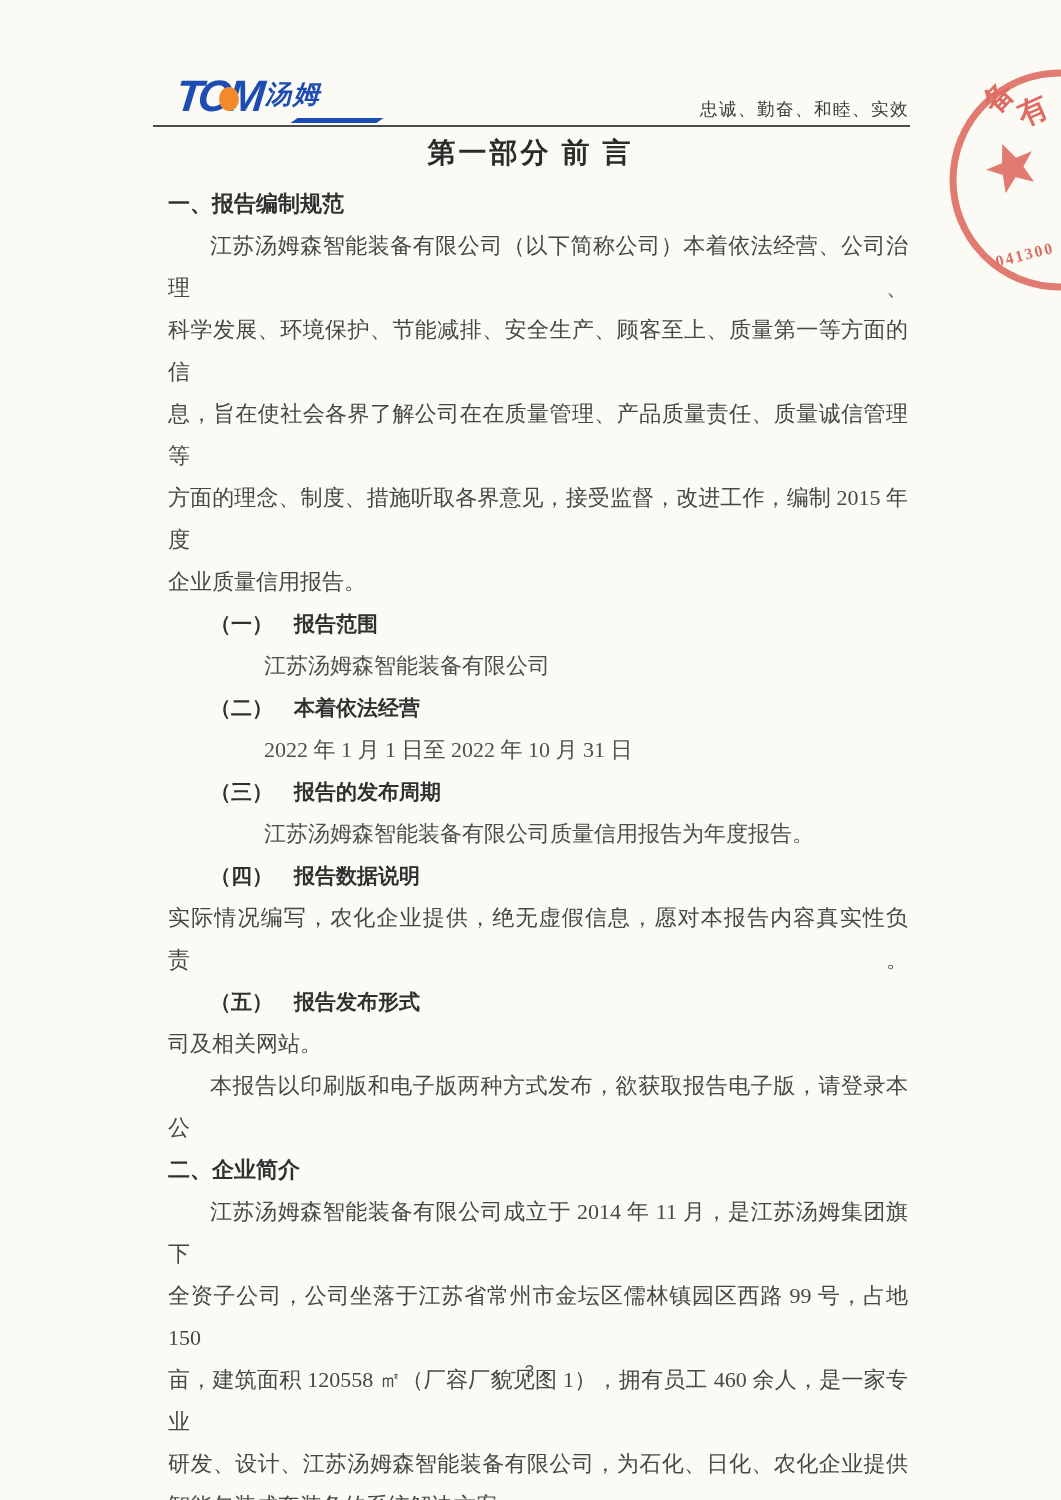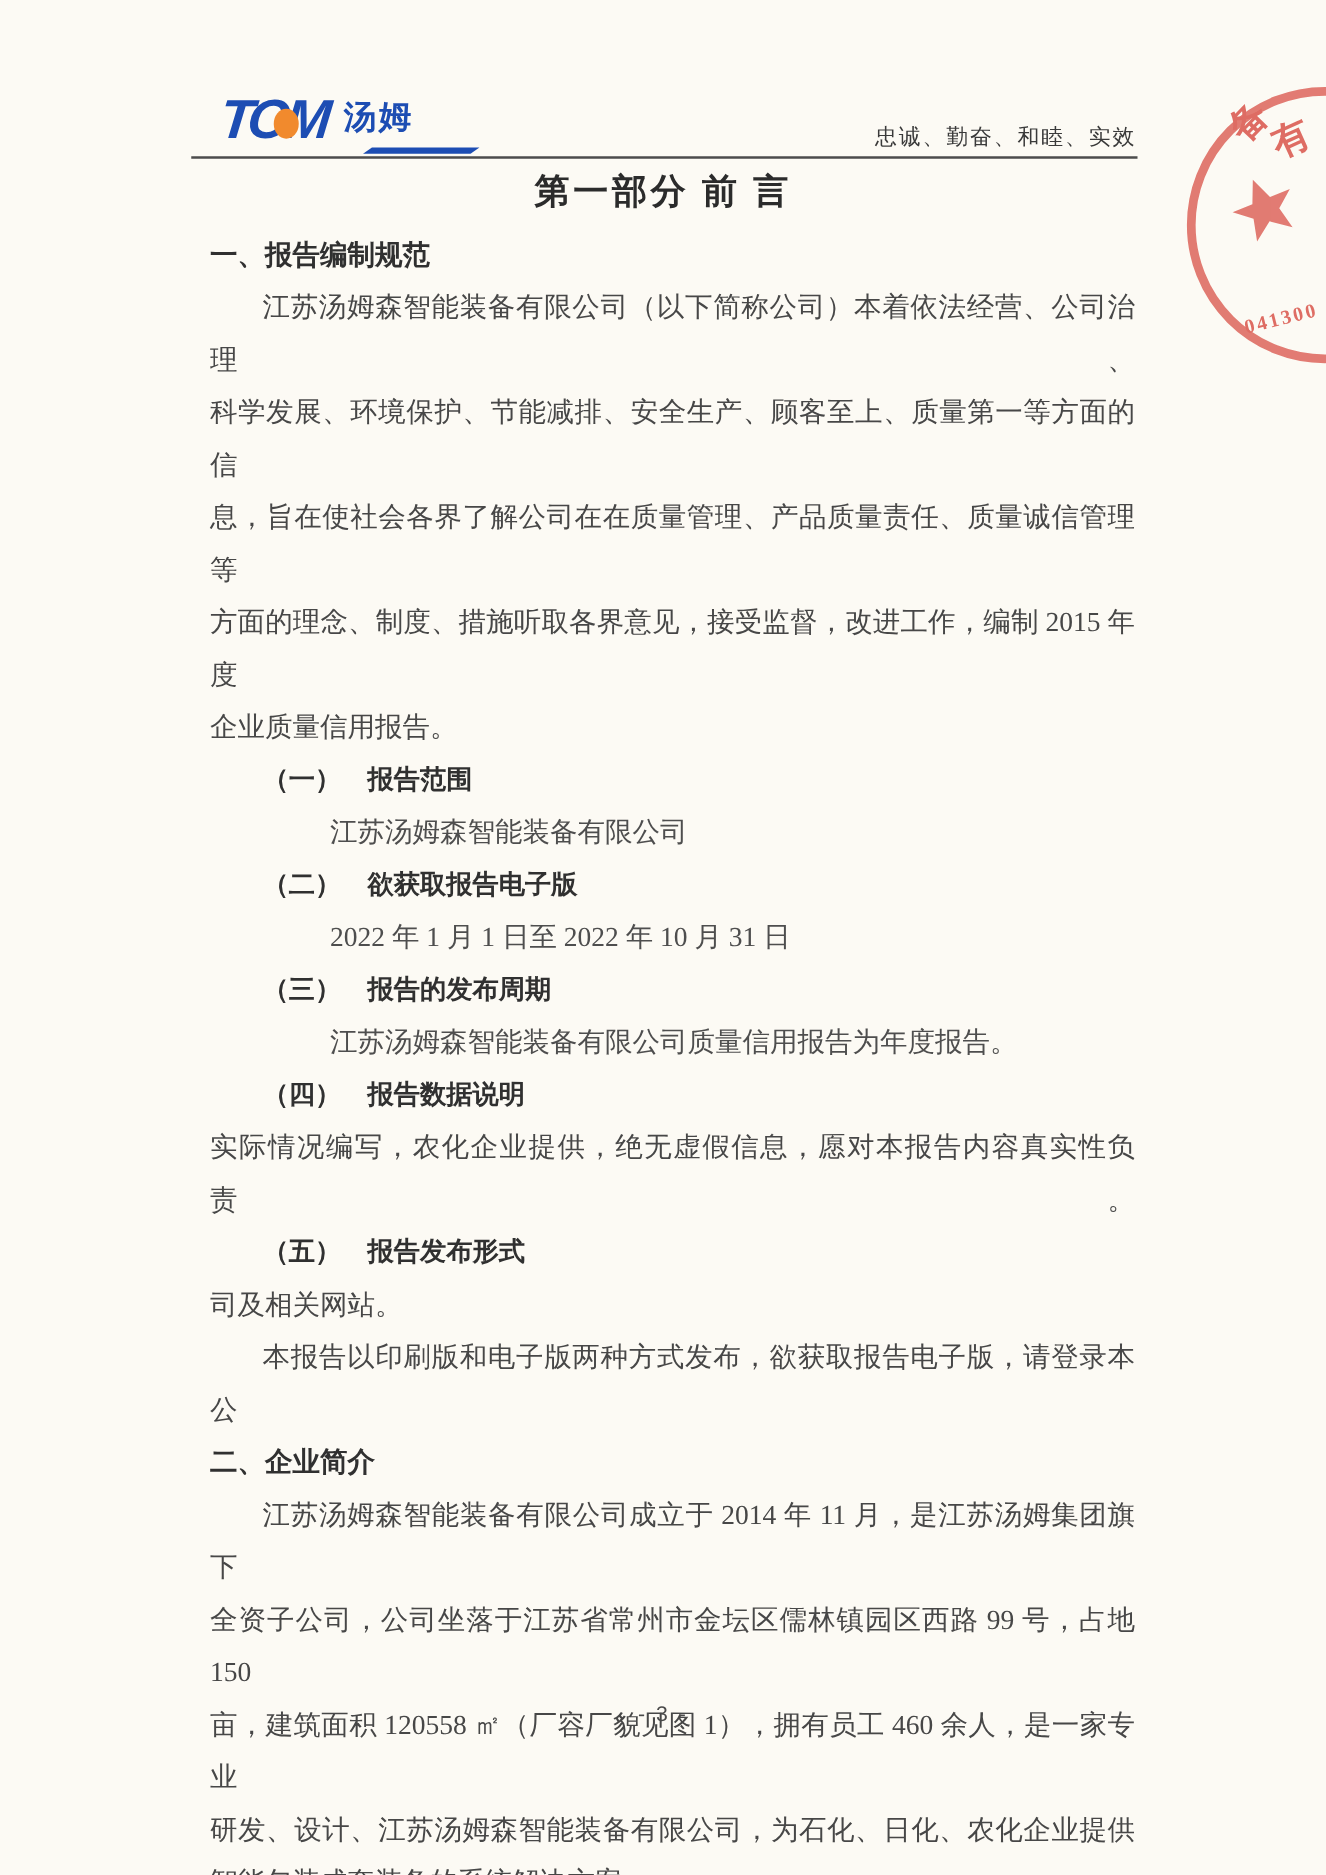--- a/index.html
+++ b/index.html
@@ -36,23 +36,23 @@
   }
   .logo-dot{
     position:absolute;left:43px;top:13px;
     width:20px;height:24px;border-radius:50%;
     background:var(--logo-orange);
     z-index:2;
   }
   .logo-cn{
     display:inline-block;position:relative;top:-8px;
     font-family:"Liberation Sans","DejaVu Sans",sans-serif;
-    font-weight:bold;
+    font-weight:bold;font-style:italic;
     font-size:26px;color:var(--logo-blue);
-    margin-left:10px;letter-spacing:2px;
+    margin-left:0;letter-spacing:2px;
   }
   .logo-underline{
     position:absolute;left:118px;top:44px;
     width:86px;height:5px;
     background:var(--logo-blue);
     transform:skewX(-55deg);
   }
   .slogan{
     position:absolute;top:97px;right:152px;
     font-family:"Liberation Sans","DejaVu Sans",sans-serif;
@@ -128,21 +128,21 @@
 
   <div class="doc-body" id="body-lines">
       <div class="line h1">一、报告编制规范</div>
       <div class="line pfirst">江苏汤姆森智能装备有限公司（以下简称公司）本着依法经营、公司治理、</div>
       <div class="line pjust">科学发展、环境保护、节能减排、安全生产、顾客至上、质量第一等方面的信</div>
       <div class="line pjust">息，旨在使社会各界了解公司在在质量管理、产品质量责任、质量诚信管理等</div>
       <div class="line pjust">方面的理念、制度、措施听取各界意见，接受监督，改进工作，编制 2015 年度</div>
       <div class="line pleft">企业质量信用报告。</div>
       <div class="line h2">（一）　报告范围</div>
       <div class="line content">江苏汤姆森智能装备有限公司</div>
-      <div class="line h2">（二）　欲获取报告电子版</div>
+      <div class="line h2">（二）　本着依法经营</div>
       <div class="line content">2022 年 1 月 1 日至 2022 年 10 月 31 日</div>
       <div class="line h2">（三）　报告的发布周期</div>
       <div class="line content">江苏汤姆森智能装备有限公司质量信用报告为年度报告。</div>
       <div class="line h2">（四）　报告数据说明</div>
       <div class="line pjust">实际情况编写，农化企业提供，绝无虚假信息，愿对本报告内容真实性负责。</div>
       <div class="line h2">（五）　报告发布形式</div>
       <div class="line pleft">司及相关网站。</div>
       <div class="line pfirst">本报告以印刷版和电子版两种方式发布，欲获取报告电子版，请登录本公</div>
       <div class="line h1">二、企业简介</div>
       <div class="line pfirst">江苏汤姆森智能装备有限公司成立于 2014 年 11 月，是江苏汤姆集团旗下</div>

